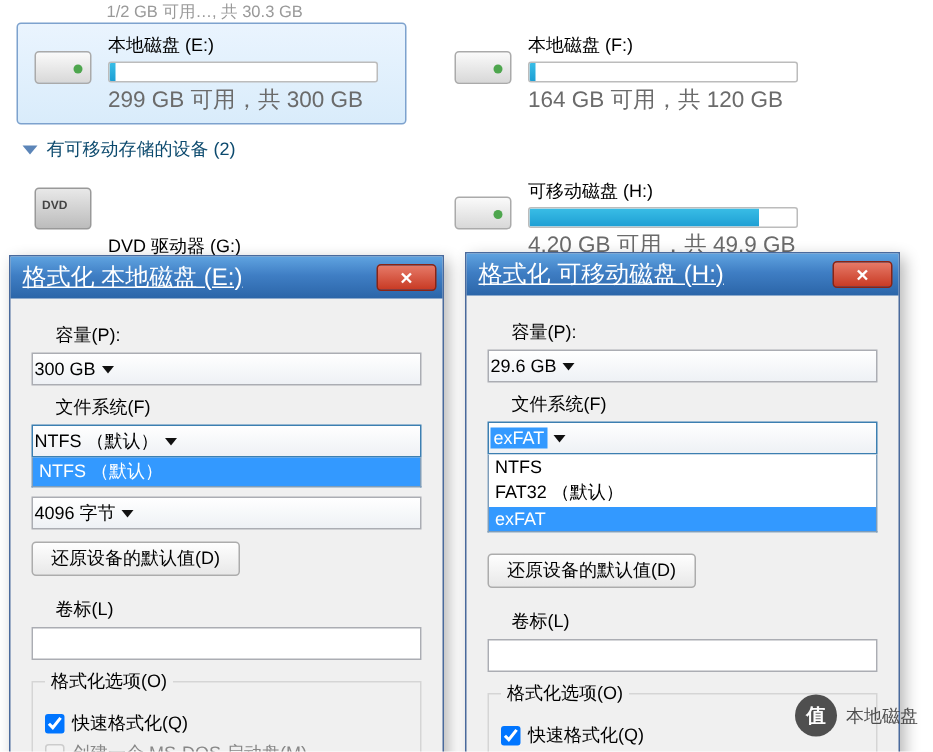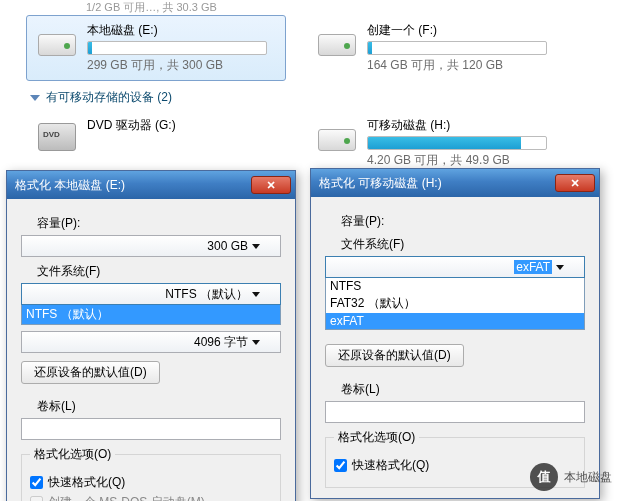--- a/index.html
+++ b/index.html
@@ -1,43 +1,43 @@
 <!DOCTYPE html>
 <html><head>
 <meta charset="utf-8">
 <style>
 * { box-sizing: border-box; margin: 0; padding: 0; font-family: "Microsoft YaHei", "SimSun", Tahoma, sans-serif; font-size: 12px; }
 body { background: #fff; width: 622px; height: 501px; overflow: hidden; position: relative; }
 
-.explorer { position: absolute; top: 0; left: 16px; right: 0; padding: 0 10px; }
+.explorer { position: absolute; top: 0; left: 1px; right: 0; padding: 0 10px; }
 .drive-row { display: flex; gap: 20px; }
 .drive { display: flex; gap: 10px; padding: 6px 10px; width: 260px; border: 1px solid transparent; border-radius: 3px; }
 .drive.selected { background: linear-gradient(#eaf4fe, #d9ecfb); border: 1px solid #7da2ce; }
 .drive-icon { width: 40px; height: 34px; display: flex; align-items: flex-end; justify-content: center; }
 .hdd { width: 38px; height: 22px; background: linear-gradient(#fafafa,#d8d8d8); border: 1px solid #aaa; border-radius: 3px; position: relative; }
 .hdd::after { content:""; position:absolute; right:5px; top:8px; width:6px; height:6px; background:#4ea64e; border-radius:50%; }
 .dvd { width: 38px; height: 28px; background: linear-gradient(#e8e8e8,#bcbcbc); border:1px solid #999; border-radius:3px; position:relative; }
 .dvd::before { content:"DVD"; position:absolute; left:4px; top:6px; font-size:8px; font-weight:bold; color:#444;}
 .drive-info { flex: 1; }
 .drive-name { color: #000; }
 .drive-partial { color: #999; font-size: 11px; }
 .bar { width: 180px; height: 14px; border: 1px solid #bcbcbc; background: #fff; margin: 2px 0; border-radius: 2px; overflow: hidden; }
 .bar-fill { height: 100%; background: linear-gradient(#39bde6,#1e9fd4); }
-.drive-status { color: #6b6b6b; font-size: 12px; }
+.drive-status { color: #6b6b6b; font-size: 15px; }
 
 .section-header { display:flex; align-items:center; gap:6px; margin: 8px 0 4px 4px; color:#0c4a6e; font-size:12px;}
 .tri { width:0; height:0; border-left:5px solid transparent; border-right:5px solid transparent; border-top:6px solid #5c85b8; }
 
 .dialog { position: absolute; width: 290px; background: #f0f0f0; border: 1px solid #4a6a9c; box-shadow: 3px 3px 10px rgba(0,0,0,.3); }
 .titlebar { display:flex; align-items:center; height:28px; background: linear-gradient(#5fa3e0,#3f7ec4 45%,#2b65a8); color:#fff; padding: 0 4px 0 8px; }
-.titlebar-text { flex:1; font-size:12px; }
+.titlebar-text { flex:1; font-size:16px;text-decoration:underline; }
 .close-btn { width:40px; height:18px; background: linear-gradient(#e67a68,#c83a24); border:1px solid #8a2414; border-radius:3px; display:flex; align-items:center; justify-content:center; color:#fff; font-weight:bold; font-size:11px; cursor:pointer; }
 .body { padding: 10px 14px; }
 .label { margin: 6px 16px 3px; }
-.select { width: 100%; height: 22px; border: 1px solid #abadb3; background: linear-gradient(#fff,#eef1f5); padding: 0 16px; display:flex; align-items:center; justify-content:flex-end; }
+.select { width: 100%; height: 22px; border: 1px solid #abadb3; background: linear-gradient(#fff,#eef1f5); padding: 0 1px; display:flex; align-items:center; justify-content:flex-start; }
 .select .arrow { width:16px; height:100%; display:flex; align-items:center; justify-content:center; }
 .select .arrow::after { content:""; width:0; height:0; border-left:4px solid transparent; border-right:4px solid transparent; border-top:5px solid #111; }
 .select.expanded { border:1px solid #3c7fb1; }
 .dropdown-panel { border: 1px solid #7f9db9; border-top:none; background:#fff; margin-bottom: 6px; font-family: "Courier New", monospace; font-size: 12px; }
 .dropdown-panel .opt { padding: 1px 4px; }
 .dropdown-panel .opt.highlighted { background:#3399ff; color:#fff; }
 .btn { height: 23px; border: 1px solid #acacac; border-radius: 3px; background: linear-gradient(#fefefe,#e8e8e8); padding: 0 12px; margin: 8px 0; cursor:pointer; }
 input[type=text] { width:100%; height:22px; border:1px solid #abadb3; padding:0 4px; }
 .groupbox { border:1px solid #d5d5d5; padding: 8px 8px 10px; margin-top:6px; }
 .groupbox legend { padding:0 4px; }
@@ -65,40 +65,40 @@
             <div class="bar-fill" style="width:2%"></div>
           </div>
         <div class="drive-status">299 GB 可用，共 300 GB</div>
       </div>
     </div>
     <div class="drive">
       <div class="drive-icon">
           <div class="hdd"></div>
         </div>
       <div class="drive-info">
-        <div class="drive-name">创建一个 (F:)</div>
+        <div class="drive-name">本地磁盘 (F:)</div>
         <div class="bar">
             <div class="bar-fill" style="width:2%"></div>
           </div>
         <div class="drive-status">164 GB 可用，共 120 GB</div>
       </div>
     </div>
   </div>
 
   <div class="section-header">
     <span class="tri"></span>
     <span>有可移动存储的设备 (2)</span>
   </div>
 
   <div class="drive-row">
     <div class="drive">
       <div class="drive-icon">
           <div class="dvd"></div>
         </div>
-      <div class="drive-info" style="display:flex;align-items:flex-start">
+      <div class="drive-info" style="display:flex;align-items:flex-end">
         <div class="drive-name">DVD 驱动器 (G:)</div>
       </div>
     </div>
     <div class="drive">
       <div class="drive-icon">
           <div class="hdd"></div>
         </div>
       <div class="drive-info">
         <div class="drive-name">可移动磁盘 (H:)</div>
         <div class="bar">
@@ -155,20 +155,24 @@
   </div>
 </div>
 
 <div class="dialog" style="left:310px; top:168px;">
   <div class="titlebar">
     <span class="titlebar-text">格式化 可移动磁盘 (H:)</span>
     <span class="close-btn">✕</span>
   </div>
   <div class="body">
     <div class="label">容量(P):</div>
+    <div class="select">
+        <span>29.6 GB</span>
+        <span class="arrow"></span>
+      </div>
 
     <div class="label">文件系统(F)</div>
     <div class="select expanded">
         <span style="background:#3399ff;color:#fff;padding:0 2px">exFAT</span>
         <span class="arrow"></span>
       </div>
     <div class="dropdown-panel">
       <div class="opt">NTFS</div>
       <div class="opt">FAT32 （默认）</div>
       <div class="opt highlighted">exFAT</div>

